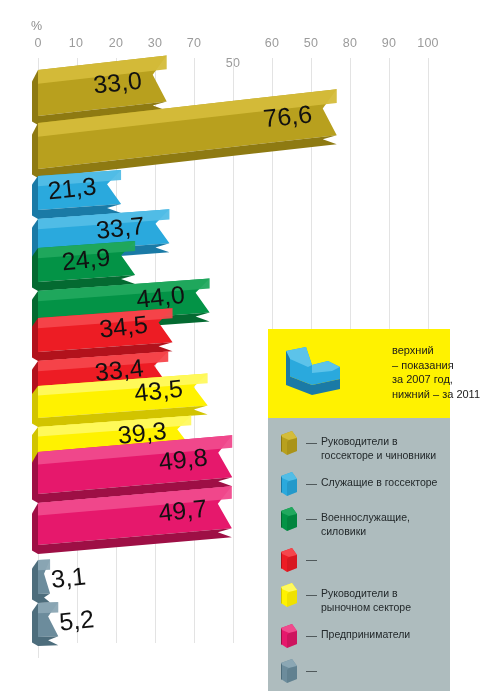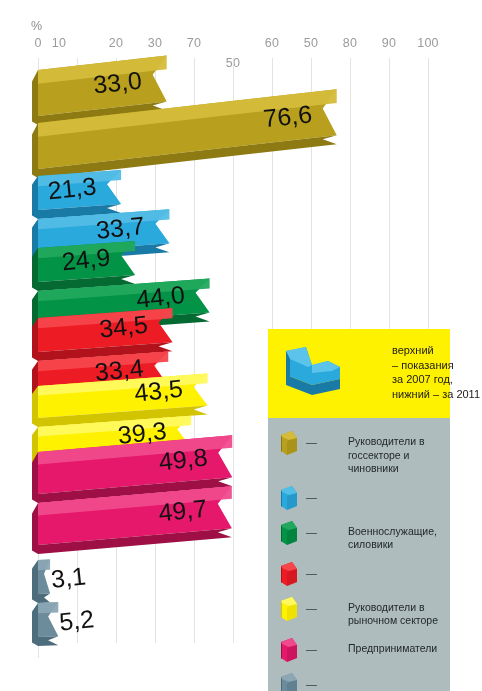--- a/index.html
+++ b/index.html
@@ -111,33 +111,32 @@
     font-size: 11px;
     line-height: 14px;
     padding-top: 5px;
     margin-right: 4px;
   }
   .legend-label {
     font-size: 10.5px;
     line-height: 13.5px;
     color: #23292b;
     padding-top: 5px;
-    margin-left: 27px;
   }
 </style>
 </head>
 <body>
 
 <div id="page">
 
   <div id="axis-area">
     <div id="percent-sign">%</div>
     <div id="tick-labels">
         <div class="tick-label" style="left: 23px;">0</div>
-        <div class="tick-label" style="left: 44px;">10</div>
+        <div class="tick-label" style="left: 61px;">10</div>
         <div class="tick-label" style="left: 101px;">20</div>
         <div class="tick-label" style="left: 140px;">30</div>
         <div class="tick-label" style="left: 179px;">70</div>
         <div class="tick-label" style="left: 218px; margin-top: 20px;">50</div>
         <div class="tick-label" style="left: 257px;">60</div>
         <div class="tick-label" style="left: 296px;">50</div>
         <div class="tick-label" style="left: 335px;">80</div>
         <div class="tick-label" style="left: 374px;">90</div>
         <div class="tick-label" style="left: 413px;">100</div>
       </div>
@@ -293,20 +292,21 @@
           <div class="legend-label">Руководители в госсекторе и чиновники</div>
         </div>
         <div class="legend-item">
           <div class="legend-swatch"><svg width="22" height="26" viewBox="0 0 22 26">
               <polygon points="3,5 14,1 19,8 19,21 9,25 3,21" fill="#2aa9dd"></polygon>
               <polygon points="3,5 14,1 19,8 11,10 4,7" fill="#52bde6"></polygon>
               <polygon points="3,5 4,7 4,22 3,21" fill="#1a7aa6"></polygon>
               <polygon points="11,10 19,8 19,21 9,25 9,12" fill="#1a7aa6" opacity="0.35"></polygon>
             </svg></div>
           <div class="legend-dash">—</div>
+          <div class="legend-label">Служащие в госсекторе</div>
         </div>
         <div class="legend-item">
           <div class="legend-swatch"><svg width="22" height="26" viewBox="0 0 22 26">
               <polygon points="3,5 14,1 19,8 19,21 9,25 3,21" fill="#039346"></polygon>
               <polygon points="3,5 14,1 19,8 11,10 4,7" fill="#21a85e"></polygon>
               <polygon points="3,5 4,7 4,22 3,21" fill="#046a31"></polygon>
               <polygon points="11,10 19,8 19,21 9,25 9,12" fill="#046a31" opacity="0.35"></polygon>
             </svg></div>
           <div class="legend-dash">—</div>
           <div class="legend-label">Военнослужащие, силовики</div>

